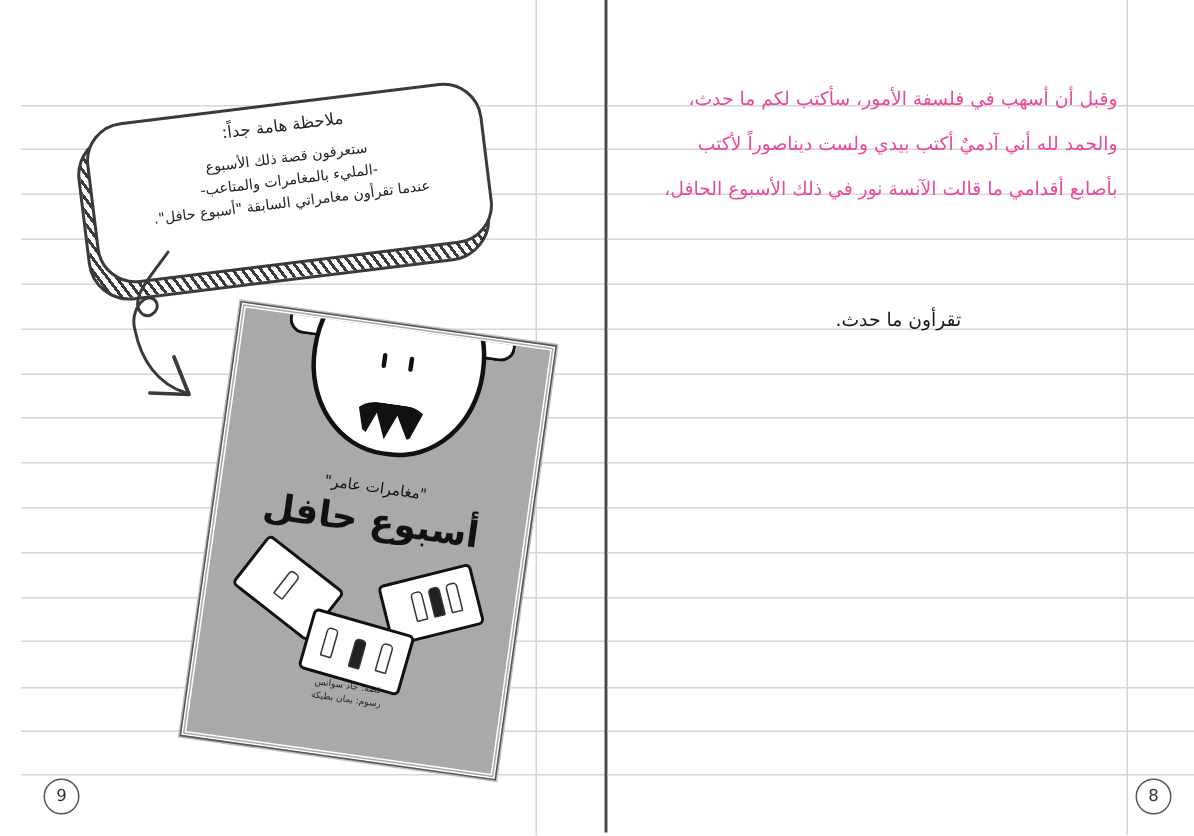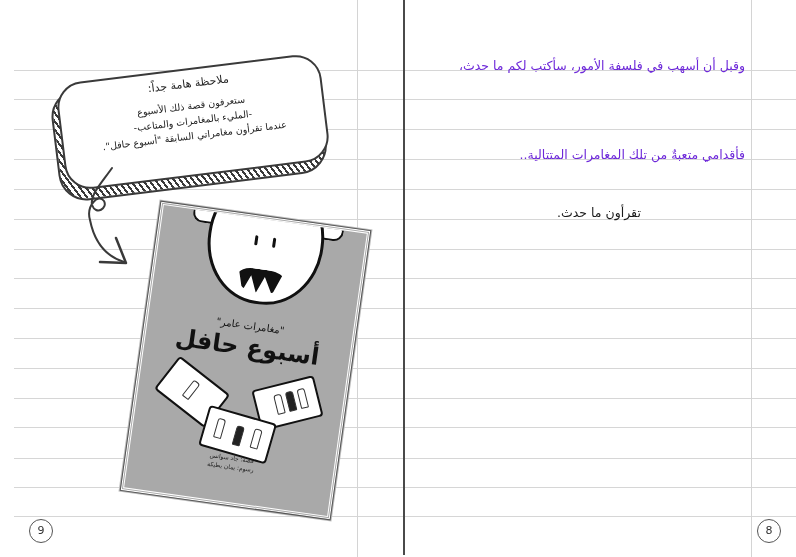--- a/index.html
+++ b/index.html
@@ -24,21 +24,21 @@
     .spine {
       position: absolute; left: 403px; top: 0; width: 2px; height: 555px; background: #4a4a4a;
     }
     .page-num {
       position: absolute; width: 22px; height: 22px; border: 1px solid #555;
       border-radius: 50%; font-size: 11px; line-height: 22px; text-align: center;
       color: #333; background: #fff;
     }
     .text-block {
       position: absolute; direction: rtl; text-align: right;
-      font-size: 12.5px; color: #6d28d9;
+      font-size: 12.5px; color: #ec4899;
     }
     .text-line {
       position: absolute; right: 0; white-space: nowrap;
       height: 29.8px; line-height: 20px;
     }
     .closing-line {
       position: absolute; direction: rtl; white-space: nowrap;
       font-size: 12.5px; color: #1a1a1a;
     }
 
@@ -206,20 +206,21 @@
     <div class="rule" style="top:368px"></div>
     <div class="rule" style="top:398px"></div>
     <div class="rule" style="top:427px"></div>
     <div class="rule" style="top:458px"></div>
     <div class="rule" style="top:487px"></div>
     <div class="rule" style="top:516px"></div>
     <div class="margin-line" style="left:346px"></div>
 
     <div class="text-block" style="left:40px; top:0; width:300px; height:557px">
       <div class="text-line" style="top:56px">وقبل أن أسهب في فلسفة الأمور، سأكتب لكم ما حدث،</div>
-      <div class="text-line" style="top:145px">فأقدامي متعبةٌ من تلك المغامرات المتتالية..</div>
+      <div class="text-line" style="top:86px">والحمد لله أني آدميٌ أكتب بيدي ولست ديناصوراً لأكتب</div>
+      <div class="text-line" style="top:116px">بأصابع أقدامي ما قالت الآنسة نور في ذلك الأسبوع الحافل،</div>
     </div>
 
     <div class="closing-line" style="left:152px; top:205px">تقرأون ما حدث.</div>
 
     <div class="page-num" style="left:352px; top:519px">8</div>
   </div>
 </div>
 
 </body></html>

